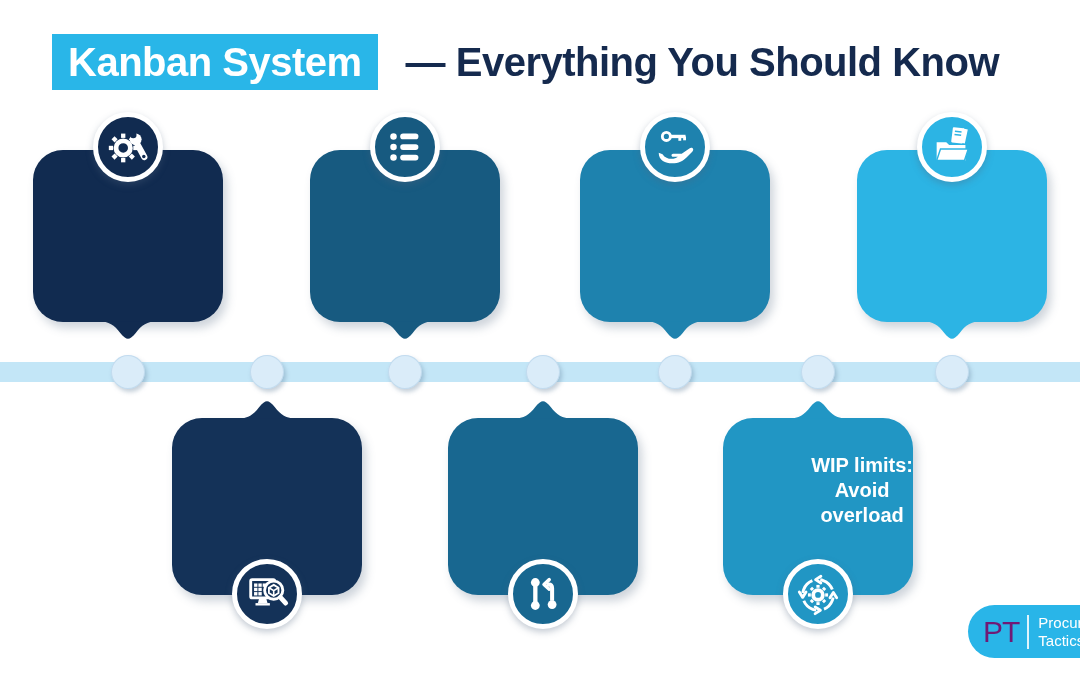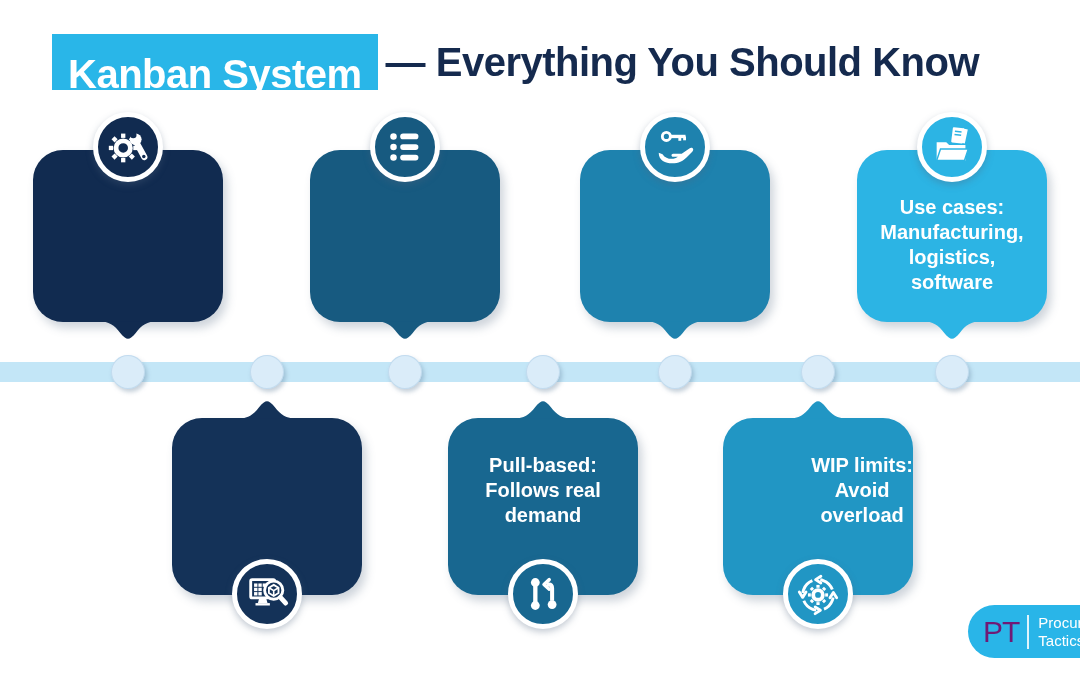--- a/index.html
+++ b/index.html
@@ -5,25 +5,25 @@
   * { margin:0; padding:0; box-sizing:border-box; }
   html,body { width:1080px; height:675px; }
   body {
     position:relative; overflow:hidden; background:var(--background,#fff);
     font-family:"Liberation Sans","DejaVu Sans",sans-serif;
   }
   
   .title-row { position:absolute; left:52px; top:34px; display:flex; align-items:center; }
   .title-highlight {
     background:var(--accent-cyan,#29b6e8); color:#fff; font-weight:700;
-    font-size:40px; line-height:56px; height:56px; padding:12px 16px; letter-spacing:-0.5px;
+    font-size:40px; line-height:56px; height:56px; padding:0 16px; letter-spacing:-0.5px;
   }
   .title-rest {
     color:var(--title-navy,#152a4e); font-weight:700; font-size:40px;
-    margin-left:8px; letter-spacing:-0.5px; white-space:nowrap;
+    margin-left:28px; letter-spacing:-0.5px; white-space:nowrap;
   }
   
   .timeline-band {
     position:absolute; left:0; top:362px; width:1080px; height:20px;
     background:var(--band-color,#c3e6f7);
   }
   .timeline-node {
     position:absolute; top:355px; width:34px; height:34px; border-radius:50%;
     background:var(--node-color,#daecf9);
     box-shadow:2px 3px 4px rgba(90,120,150,.35), inset 0 0 0 1px rgba(150,190,220,.35);
@@ -145,24 +145,20 @@
       <rect x="34" y="5" width="5" height="15" fill="#fff" transform="rotate(12 36.5 12.5)"></rect>
       <g transform="rotate(7 31 12)">
         <rect x="24" y="4" width="12" height="16" rx="1" fill="#fff"></rect>
         <line x1="26.5" y1="8" x2="33.5" y2="8" stroke="var(--card-color)" stroke-width="1.6"></line>
         <line x1="26.5" y1="11.5" x2="33.5" y2="11.5" stroke="var(--card-color)" stroke-width="1.6"></line>
       </g>
       <path d="M8 19 L18 19 L21 22 L38 22 L38 38 L8 38 Z" fill="#fff"></path>
       <path d="M8 38 L12 26 L41 26 L37 38 Z" fill="#fff" stroke="var(--card-color)" stroke-width="1.5"></path>
     </svg>
   </div>
-  <div class="card-text">Use cases:
-Manufacturing,
-logistics,
-software</div>
   <svg class="tail" viewBox="0 0 60 20">
     <path d="M0,0 C10,0 16,4 22,12 C25,16 28,18 30,18 C32,18 35,16 38,12 C44,4 50,0 60,0 Z"></path>
   </svg>
 </div>
 
 <div class="card bottom" style="left: 172px; --card-color: #143258;">
   <div class="icon-circle">
     <svg class="icon-svg" viewBox="0 0 48 48">
       <rect x="7" y="9" width="25" height="19" rx="1.5" fill="none" stroke="#fff" stroke-width="3"></rect>
       <g fill="#fff">
@@ -191,23 +187,20 @@
   <div class="icon-circle">
     <svg class="icon-svg" viewBox="0 0 48 48">
       <line x1="16" y1="13" x2="16" y2="35" stroke="#fff" stroke-width="4.5"></line>
       <circle cx="16" cy="12" r="4.6" fill="#fff"></circle>
       <circle cx="16" cy="36" r="4.6" fill="#fff"></circle>
       <path d="M28 14 L30 14 Q33.5 14 33.5 18 L33.5 31" fill="none" stroke="#fff" stroke-width="4.2"></path>
       <path d="M30.5 9 L25 14 L30.5 19" fill="none" stroke="#fff" stroke-width="3.6" stroke-linecap="round" stroke-linejoin="round"></path>
       <circle cx="33.5" cy="35" r="4.6" fill="#fff"></circle>
     </svg>
   </div>
-  <div class="card-text">Pull-based:
-Follows real
-demand</div>
   <svg class="tail" viewBox="0 0 60 20">
     <path d="M0,20 C10,20 16,16 22,8 C25,4 28,2 30,2 C32,2 35,4 38,8 C44,16 50,20 60,20 Z"></path>
   </svg>
 </div>
 
 <div class="card bottom" style="left: 723px; justify-content: flex-end; --card-color: #2196c4;">
   <div class="icon-circle">
     <svg class="icon-svg" viewBox="0 0 48 48">
       <g stroke="#fff" stroke-width="3.4">
         <line x1="31.5" y1="25" x2="34.5" y2="25"></line>

